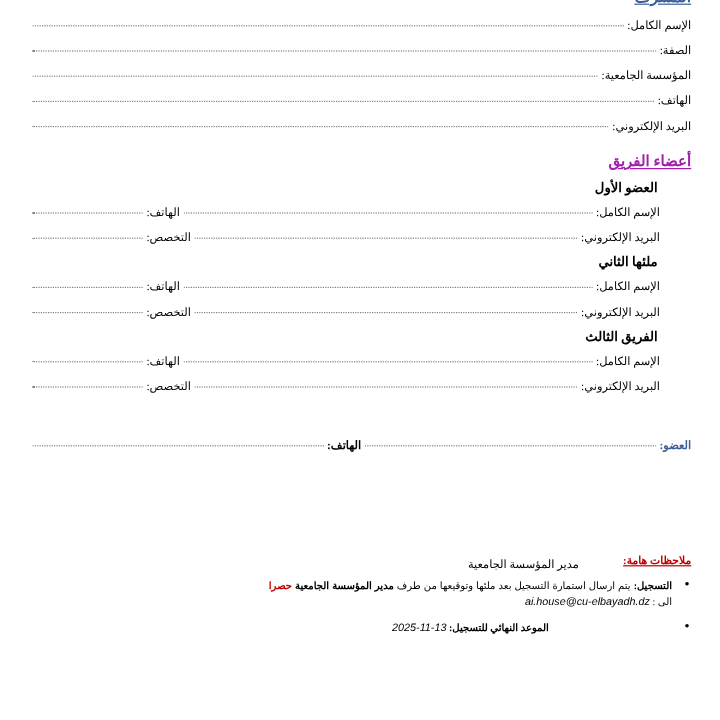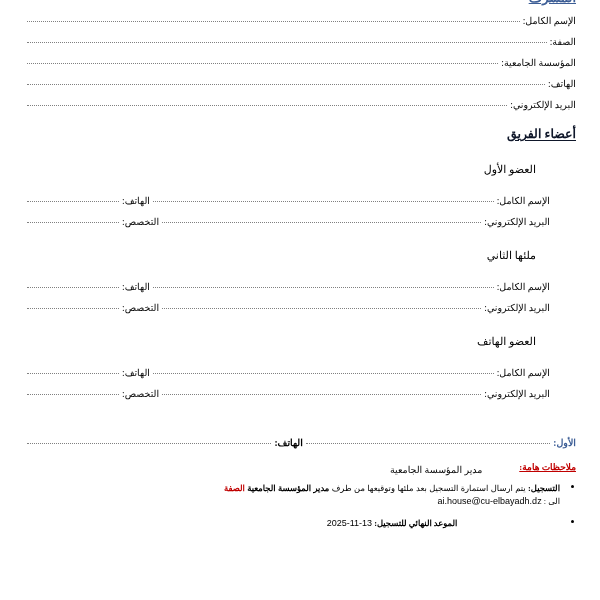--- a/index.html
+++ b/index.html
@@ -21,44 +21,44 @@
     position: relative;
     width: 600px;
     height: 448px;
     background: #ffffff;
     box-sizing: border-box;
     padding: 0 24px 0 24px;
   }
 
   
   .section-heading {
-    color: #0f172a;
+    color: #a21caf;
     font-weight: bold;
     font-size: 12.5px;
     text-align: right;
     margin: 0;
     line-height: 14px;
     text-decoration: underline;
     text-underline-offset: 2px;
   }
   .heading-clipped {
     position: absolute;
     top: -10px;
     right: 24px;
     font-size: 13px;
     color: #3d5e96;
     font-weight: bold;
     text-decoration: underline;
   }
 
   .sub-heading {
-    font-weight: normal;
+    font-weight: bold;
     font-size: 11px;
     text-align: right;
-    margin: 12px;
+    margin: 0;
     line-height: 14px;
     padding-right: 28px;
   }
 
   
   .field-row {
     display: flex;
     flex-direction: row;
     align-items: baseline;
     width: 100%;
@@ -157,20 +157,21 @@
     border-radius: 50%;
   }
   .note-item b { font-weight: bold; }
   .note-item .red { color: #c00000; font-weight: bold; }
   .note-item .ltr {
     direction: ltr;
     unicode-bidi: embed;
     display: inline-block;
     font-family: "Liberation Sans", sans-serif;
     font-size: 9px;
+    font-style: italic;
   }
   .note-item.deadline {
     text-align: left;
     text-align-last: center;
     padding-right: 16px;
   }
 
   .director-label {
     position: absolute;
     left: 390px;
@@ -252,55 +253,55 @@
     </div>
     <div class="field-row indent">
       <span class="field-label">البريد الإلكتروني:</span>
       <span class="leader"></span>
       <span class="field-label">التخصص:</span>
       <span class="leader short"></span>
     </div>
   </div>
 
   <div>
-    <div class="sub-heading">العضو الهاتف</div>
+    <div class="sub-heading">الفريق الثالث</div>
     <div style="height:6px"></div>
     <div class="field-row indent">
       <span class="field-label">الإسم الكامل:</span>
       <span class="leader"></span>
       <span class="field-label">الهاتف:</span>
       <span class="leader short"></span>
     </div>
     <div class="field-row indent">
       <span class="field-label">البريد الإلكتروني:</span>
       <span class="leader"></span>
       <span class="field-label">التخصص:</span>
       <span class="leader short"></span>
     </div>
   </div>
 
   <div class="spacer-28"></div>
 
   <div class="driver-row">
-    <span class="field-label blue">الأول:</span>
+    <span class="field-label blue">العضو:</span>
     <span class="leader"></span>
     <span class="field-label bold">الهاتف:</span>
     <span class="leader"></span>
   </div>
 
   <div class="director-label">مدير المؤسسة الجامعية</div>
 
   <div class="notes-block">
     <div class="notes-title">ملاحظات هامة:</div>
 
     <ul class="note-list">
 
       <li class="note-item">
         <span class="bullet"></span>
-        <b>التسجيل:</b><span> يتم ارسال استمارة التسجيل بعد ملئها وتوقيعها من طرف </span><b>مدير المؤسسة الجامعية</b><span class="red"> الصفة </span><span>الى : </span><span class="ltr">ai.house@cu-elbayadh.dz</span>
+        <b>التسجيل:</b><span> يتم ارسال استمارة التسجيل بعد ملئها وتوقيعها من طرف </span><b>مدير المؤسسة الجامعية</b><span class="red"> حصرا </span><span>الى : </span><span class="ltr">ai.house@cu-elbayadh.dz</span>
       </li>
 
       <li class="note-item deadline">
         <span class="bullet"></span>
         <b>الموعد النهائي للتسجيل:</b><span> </span><span class="ltr">2025-11-13</span>
       </li>
 
     </ul>
   </div>
 

